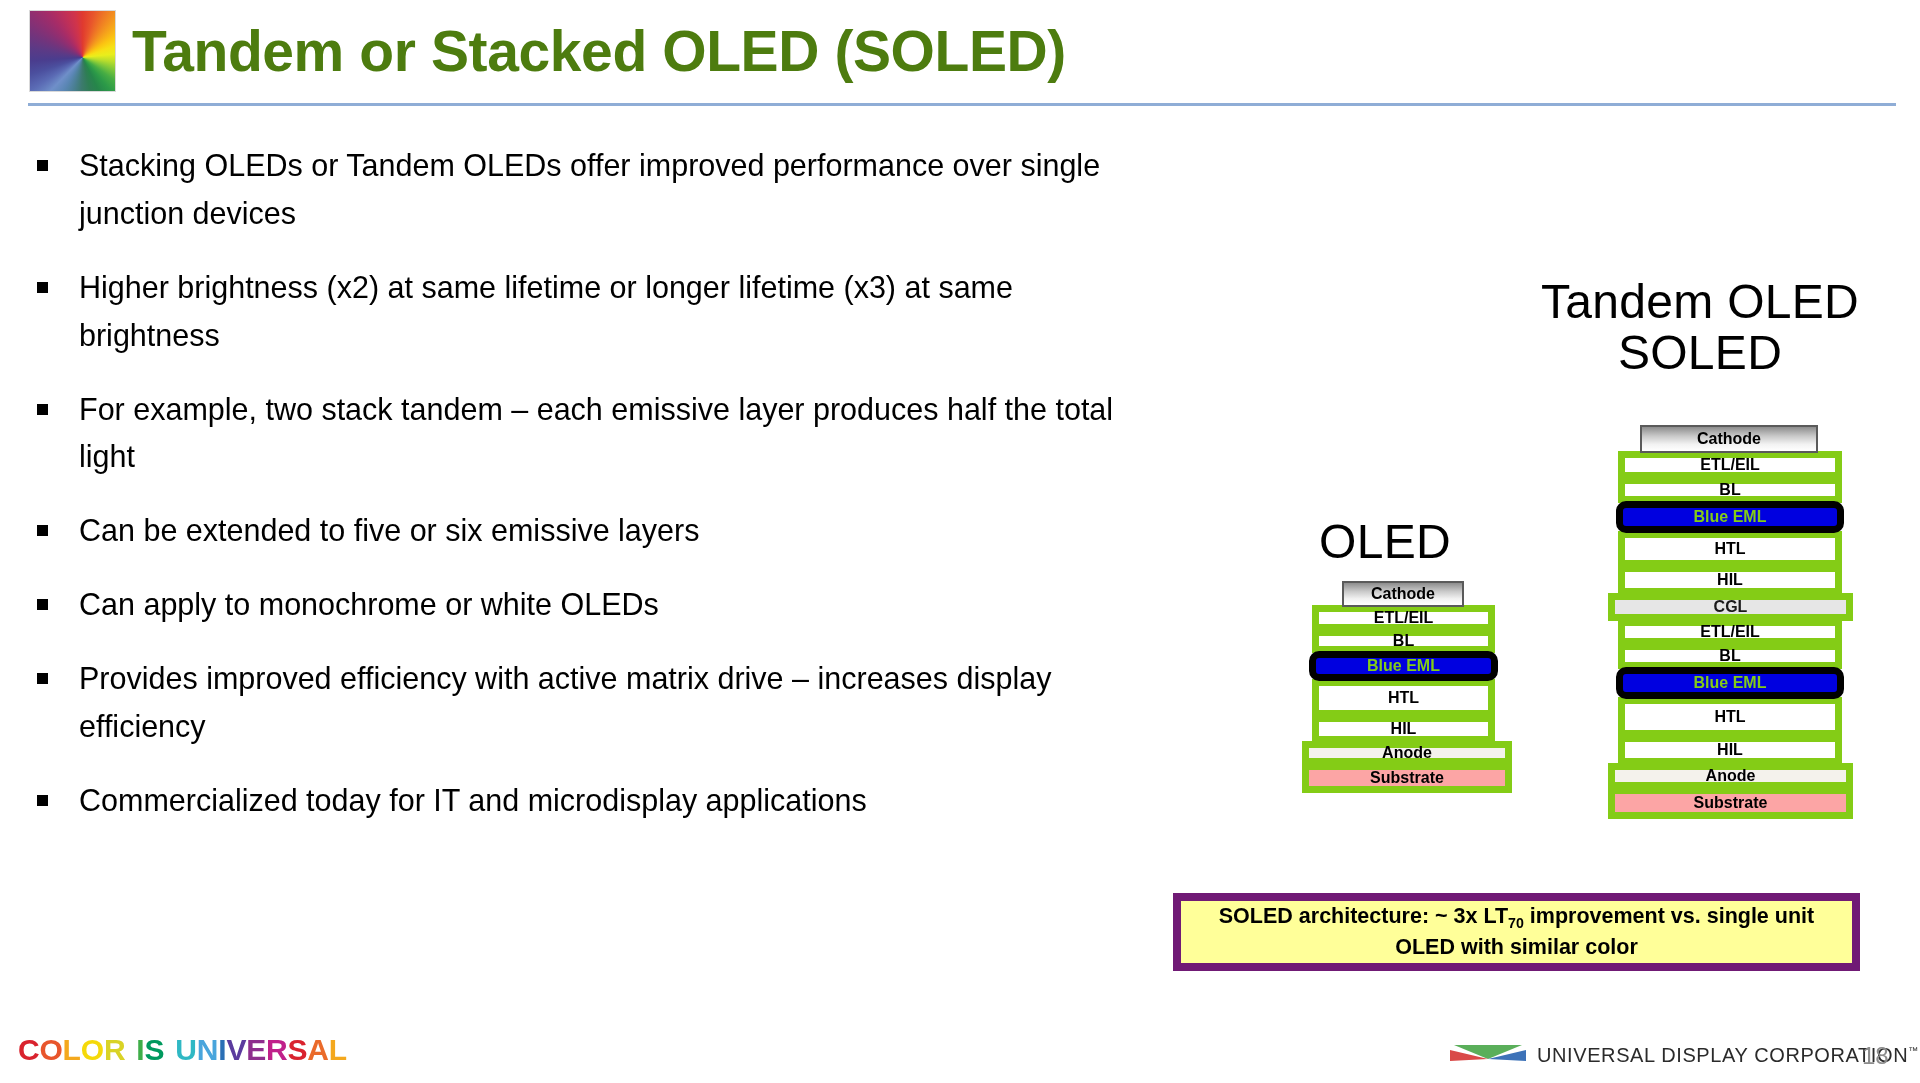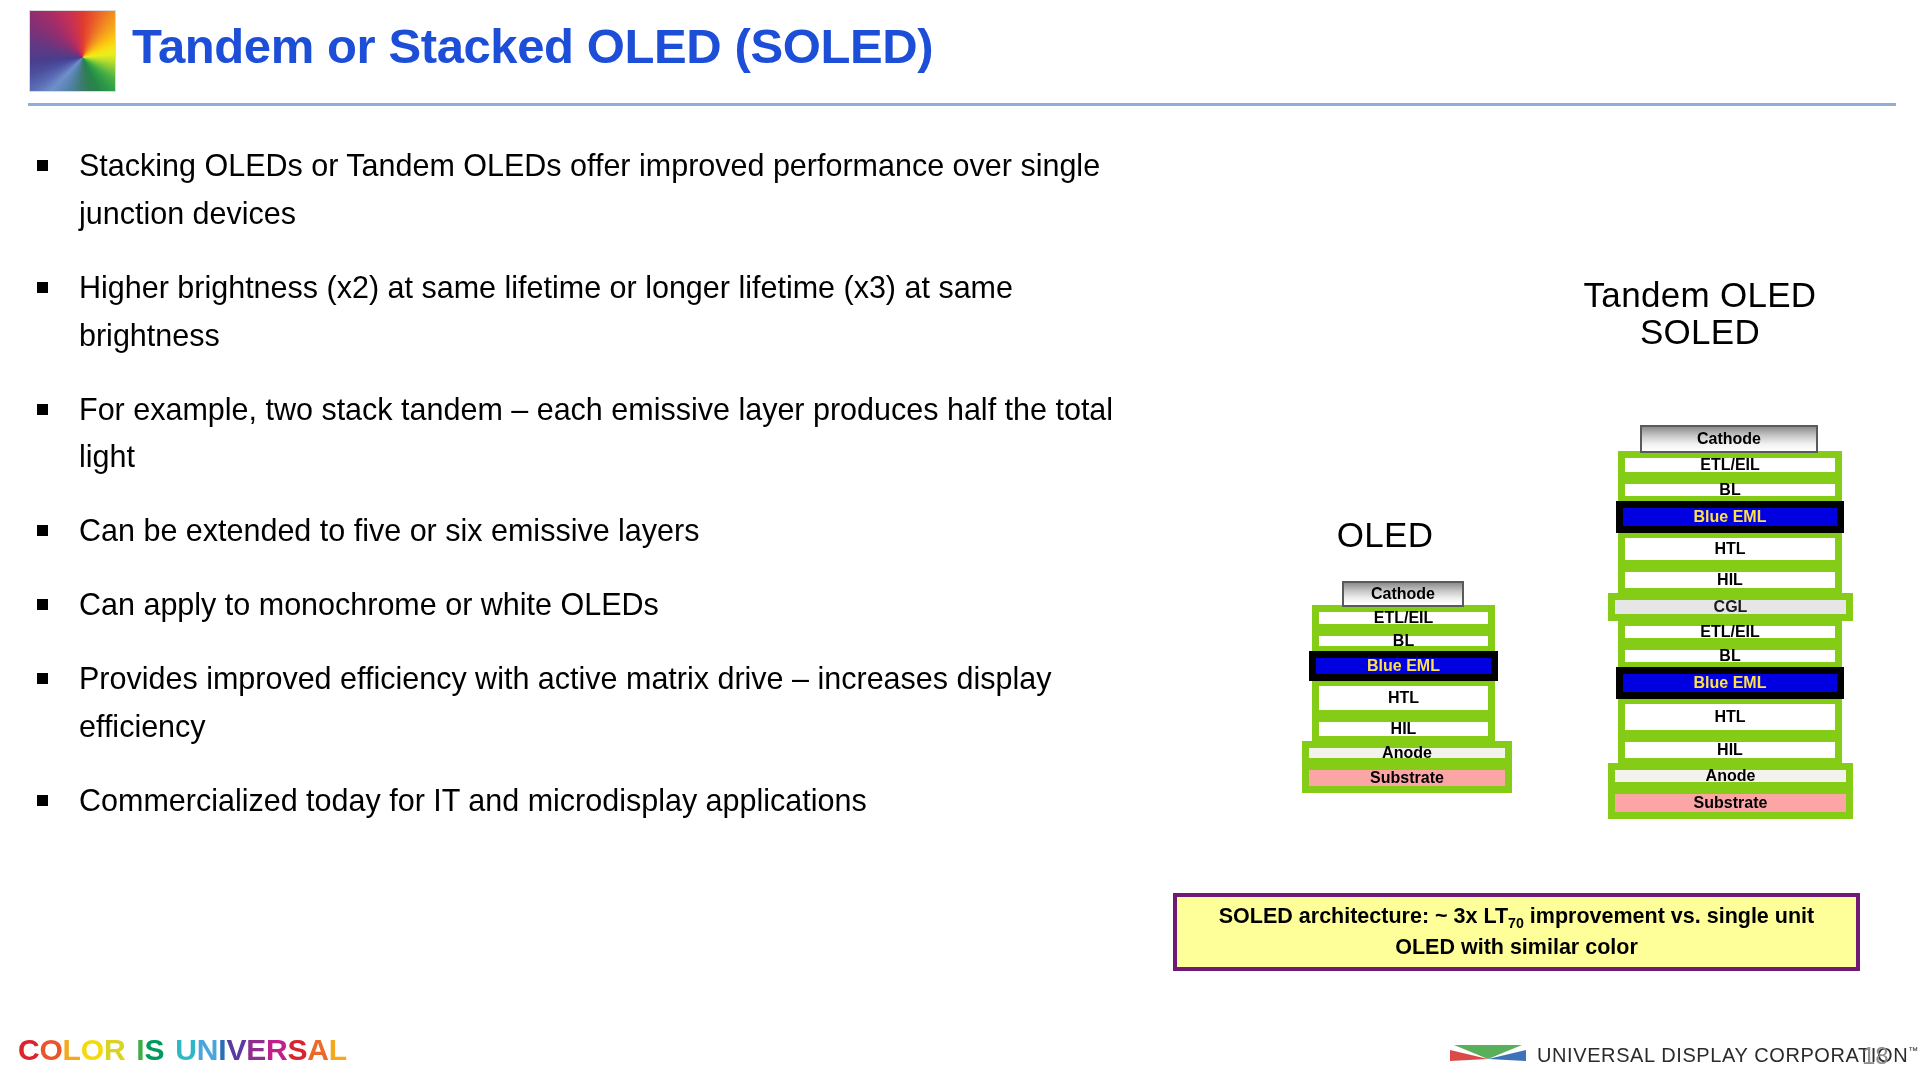--- a/index.html
+++ b/index.html
@@ -18,67 +18,67 @@
         #fbc312 56deg, #f7e015 70deg, #e9ee1c 84deg, #b9dd2c 98deg,
         #7ec73a 112deg, #47ad44 126deg, #2c9a48 140deg, #26864a 154deg,
         #2f7d55 168deg, #3c7a6d 182deg, #4a7f93 196deg, #5a86b4 210deg,
         #6f8fc9 224deg, #5a6ab4 238deg, #4b4f9e 252deg, #4a3d8e 266deg,
         #5b3a86 280deg, #72347c 294deg, #8c2f72 308deg, #a52c68 322deg,
         #bd2f5a 336deg, #d1344a 350deg, #e03a2f 360deg);
     box-shadow:0 0 0 1px #d9d9d9;
   }
   #page-title{
     position:absolute;left:132px;top:18px;
-    font-size:49px;font-weight:bold;color:#1d4ed8;
+    font-size:57px;font-weight:bold;color:#4d7c0f;
     letter-spacing:-0.4px;white-space:nowrap;
   }
   #header-rule{
     position:absolute;left:28px;top:103px;width:1868px;height:3px;
     background:#8fadd6;
   }
 
   
   #bullets{position:absolute;left:30px;top:122px;width:1150px;}
   .bullet{display:flex;align-items:flex-start;margin-bottom:26px;margin-top:20px;}
   .bullet-marker{
     width:11px;height:11px;background:#000;flex:0 0 auto;
     margin-top:18px;margin-right:31px;margin-left:7px;
   }
   .bullet-text{
     font-size:30.5px;line-height:1.57;color:#000;
     max-width:1060px;
   }
 
   .stack-title{
-    position:absolute;text-align:center;font-size:35px;color:#000;
+    position:absolute;text-align:center;font-size:48px;color:#000;
     line-height:1.07;letter-spacing:0.3px;
   }
   #tandem-title{left:1490px;top:276px;width:420px;}
   #oled-title{left:1245px;top:516px;width:280px;}
 
   .stack{position:absolute;}
   .layer{
     box-sizing:border-box;border:7px solid #84cc16;background:#fff;
     display:flex;align-items:center;justify-content:center;
     font-size:16px;font-weight:bold;color:#000;margin-top:-2px;
     white-space:nowrap;
   }
   .layer.cathode{
     background:linear-gradient(to bottom,#8d8d8d 0%,#c9c9c9 38%,#f2f2f2 72%,#ffffff 100%);
     border:2px solid #5a5a5a;
   }
-  .layer.eml{background:#0000e0;color:#fde047;border-color:#000;}
+  .layer.eml{background:#0000e0;color:#84cc16;border-color:#000;border-radius:10px;}
   .layer.cgl{background:#e6e6e6;color:#1a1a1a;font-weight:bold;}
   .layer.anode{background:#f4f2ec;}
   .layer.substrate{background:#fca5a5;}
 
   
   #callout{
     position:absolute;left:1173px;top:893px;width:687px;height:78px;
-    box-sizing:border-box;background:#ffff99;border:4px solid #701a75;
+    box-sizing:border-box;background:#ffff99;border:8px solid #701a75;
     display:flex;align-items:center;justify-content:center;text-align:center;
     font-size:21.5px;font-weight:bold;line-height:1.32;color:#000;padding:0 16px;
   }
   #callout sub{font-size:0.66em;}
 
   
   #footer-tagline{
     position:absolute;left:18px;top:1033px;
     font-size:30px;font-weight:bold;letter-spacing:-0.2px;white-space:nowrap;
   }

